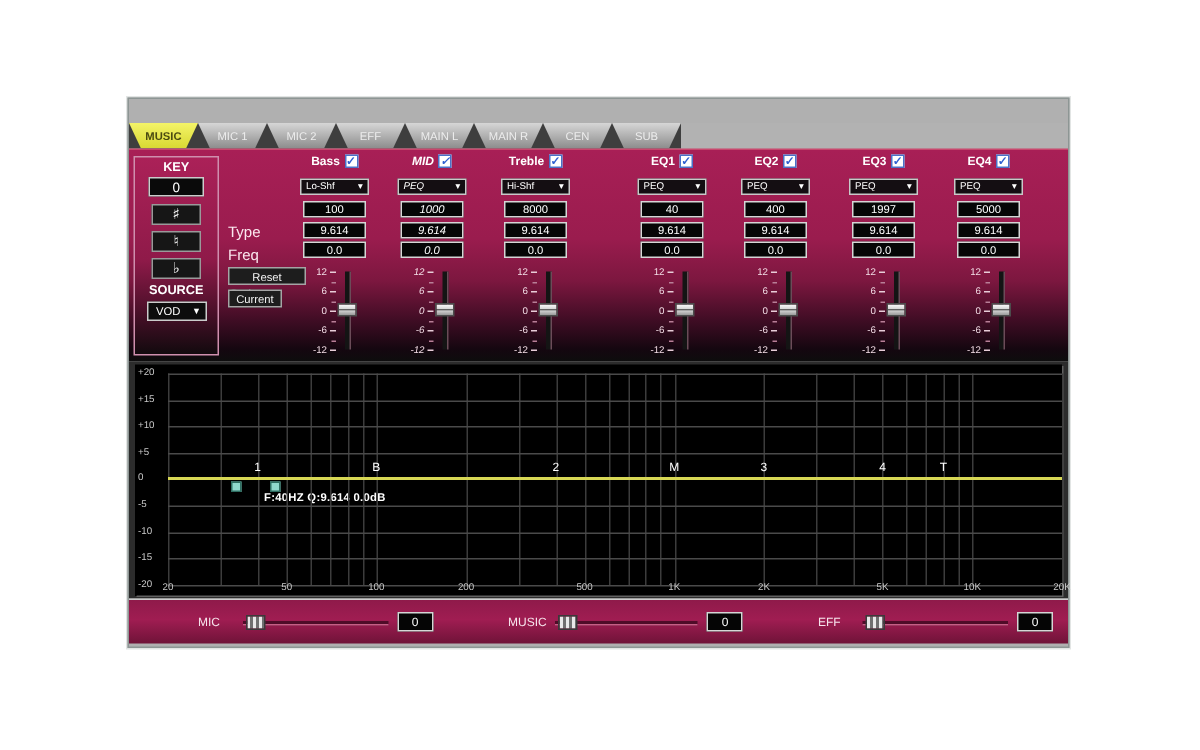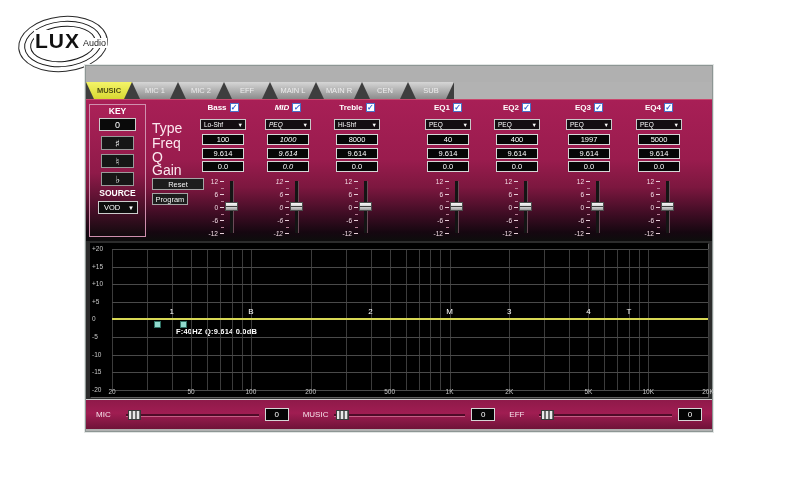--- a/index.html
+++ b/index.html
@@ -60,21 +60,21 @@
           border:1px solid #cccccc;color:#fff;font-size:9px;text-align:center;line-height:13px;box-sizing:border-box;}
   .kbtn{position:absolute;left:11px;width:33px;height:14px;background:#161616;border:1px solid #9a9a9a;
         color:#fff;font-size:10px;line-height:13px;text-align:center;box-sizing:border-box;cursor:pointer;
         font-family:"DejaVu Sans",sans-serif;}
   #srcdd{position:absolute;left:8px;top:96px;width:40px;height:13px;background:#0d0d0d;border:1px solid #cccccc;
          color:#fff;font-size:7.5px;line-height:12px;box-sizing:border-box;cursor:pointer;}
   #srcdd .txt{margin-left:5px;}
   #srcdd .arr{position:absolute;right:3px;top:0;font-size:6px;color:#fff;}
 
   
-  .rowlab{position:absolute;left:66px;color:#fce8ef;font-size:14px;}
+  .rowlab{position:absolute;left:66px;color:#fce8ef;font-size:10px;margin-top:30px;}
   .dkbtn{position:absolute;left:66px;background:#1d1d1d;border:1px solid #a5a5a5;color:#f2f2f2;
          font-size:7.5px;text-align:center;box-sizing:border-box;cursor:pointer;}
 
   
   .col{position:absolute;top:0;width:56px;height:142px;}
   .colhead{position:absolute;top:3px;width:100%;text-align:center;color:#fff;font-size:8px;
            font-weight:bold;display:flex;justify-content:center;align-items:center;gap:3px;}
   .chk{width:9px;height:9px;background:#fff;border:1px solid #4a72c8;font-size:8px;line-height:8px;
        color:#2f5fd0;text-align:center;box-sizing:border-box;cursor:pointer;}
   .dropdown{position:absolute;top:19px;left:5px;width:46px;height:11px;background:#140e12;
@@ -108,42 +108,35 @@
   .mkr{position:absolute;font-size:8px;color:#fff;line-height:8px;transform:translateX(-50%);}
   .ehandle{position:absolute;width:7px;height:7px;background:#8fd8cc;border:1px solid #2e6e62;
            box-sizing:border-box;cursor:grab;}
   #tooltip{position:absolute;left:86px;top:84px;font-size:7.5px;color:#fff;font-weight:bold;letter-spacing:.2px;}
 
   
   #mixerbar{position:absolute;left:0;top:333px;width:626px;height:30px;
             background:linear-gradient(180deg,#8f1a4a 0%,#a01d52 45%,#6f1338 100%);
             border-top:1px solid #cccccc;box-sizing:border-box;display:flex;align-items:center;
             padding:0 10px;gap:14px;}
-  .mgroup{flex:1;display:flex;align-items:center;gap:6px;}
+  .mgroup{flex:1;display:flex;align-items:center;gap:6px;margin-left:36px;}
   .mlab{font-size:8px;color:#f6e3eb;min-width:24px;}
   .mtrack{flex:1;position:relative;height:10px;cursor:pointer;}
   .mtrack::before{content:"";position:absolute;left:0;right:0;top:4px;height:2px;background:#4f0c28;
                   border-bottom:1px solid #c75e86;}
   .mgrip{position:absolute;left:2px;top:0;width:13px;height:10px;border:1px solid #3a3a3a;box-sizing:border-box;
          background:repeating-linear-gradient(90deg,#e8e8e8 0 2px,#6f6f6f 2px 4px);cursor:grab;}
   .mval{width:24px;height:13px;background:#050505;border:1px solid #d6d6d6;box-sizing:border-box;
         color:#fff;font-size:8px;line-height:11px;text-align:center;}
 </style>
 </head>
 <body>
 
 <div id="stage">
 
-  <div id="logo">
-    <div class="ring r3"></div>
-    <div class="ring r2"></div>
-    <div class="ring r1"></div>
-    <span class="lux">LUX</span>
-    <span class="audio">Audio</span>
-  </div>
 
   <div id="win">
 
 
     <div id="tabbar">
       <div id="tabstrip">
           <div class="tab active">MUSIC</div>
           <div class="tab">MIC 1</div>
           <div class="tab">MIC 2</div>
           <div class="tab">EFF</div>
@@ -169,21 +162,21 @@
           <span class="arr">▼</span>
         </div>
       </div>
 
       <div class="rowlab" style="top:20px">Type</div>
       <div class="rowlab" style="top:35px">Freq</div>
       <div class="rowlab" style="top:49px">Q</div>
       <div class="rowlab" style="top:62px">Gain</div>
 
       <div class="dkbtn" style="top:78px;width:52px;height:12px;line-height:11px">Reset</div>
-      <div class="dkbtn" style="top:93px;width:36px;height:12px;line-height:11px">Program</div>
+      <div class="dkbtn" style="top:93px;width:36px;height:12px;line-height:11px">Current</div>
 
     <div class="col" style="left: 109px;">
           <div class="colhead">
             <span>Bass</span>
             <div class="chk">✓</div>
           </div>
           <div class="dropdown"><span class="txt">Lo-Shf</span><span class="arr">▼</span></div>
           <div class="vb freq">100</div>
           <div class="vb q">9.614</div>
           <div class="vb gain">0.0</div>

